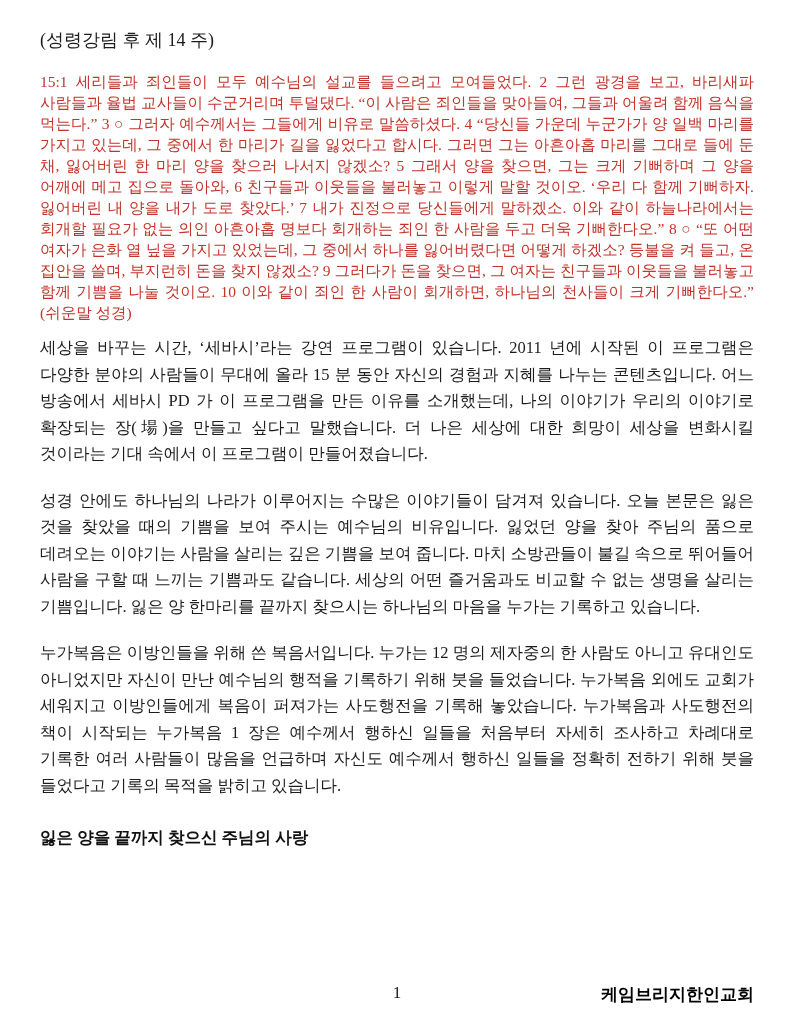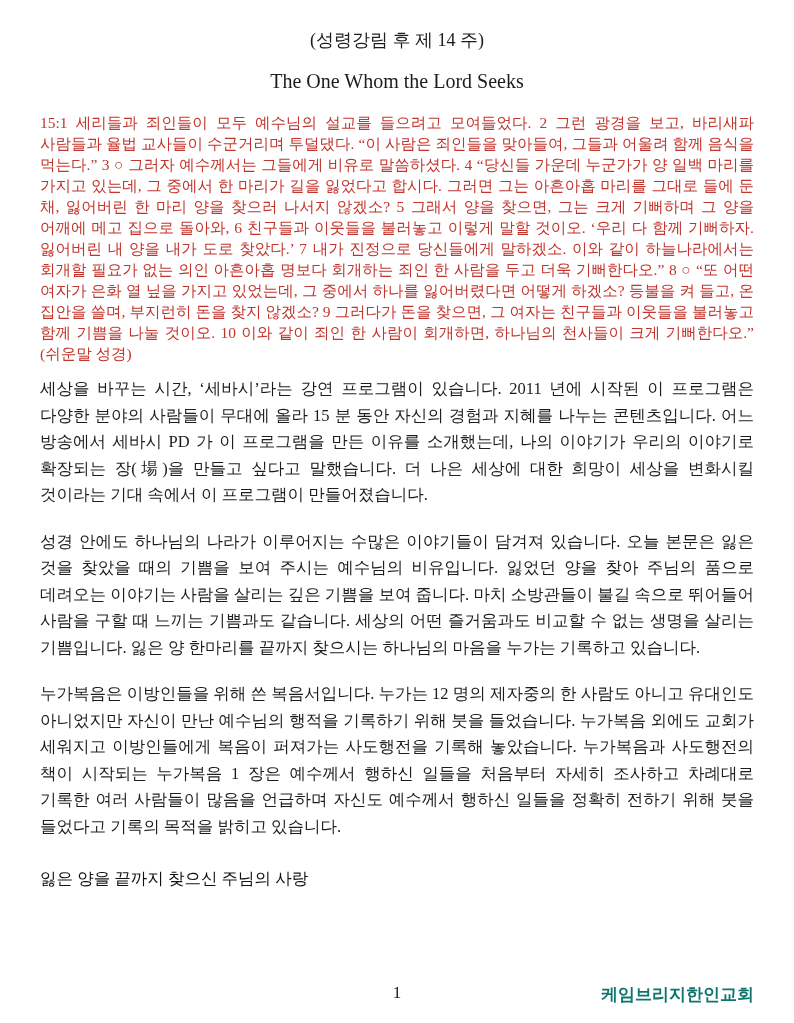--- a/index.html
+++ b/index.html
@@ -7,21 +7,21 @@
     position:relative;
     width:794px; height:1023px;
     background:#ffffff;
     box-sizing:border-box;
     padding:30px 40px 0 40px;
     font-family:"Liberation Serif","DejaVu Serif",serif;
     color:#1c1c1c;
     overflow:hidden;
   }
   .hline {
-    text-align:center;
+    text-align:left;
     font-size:18px;
     line-height:20px;
     margin:0 0 21px 0;
     color:#1c1c1c;
   }
   .hline.en { font-size:20px; }
   .scripture {
     font-size:15.5px;
     line-height:21px;
     text-align:justify;
@@ -31,21 +31,21 @@
   .bodyp {
     font-size:16.5px;
     line-height:26.5px;
     text-align:justify;
     word-break:keep-all;
     margin:12px 0 20px 0;
     color:#1c1c1c;
   }
   .section-heading {
     font-size:16.5px;
-    font-weight:normal;
+    font-weight:bold;
     margin:28px 0 0 0;
     color:#111111;
   }
   .footer {
     position:absolute;
     left:40px; right:40px; bottom:14px;
     height:26px;
   }
   .pagenum {
     position:absolute;
@@ -60,29 +60,28 @@
     font-weight:600;
   }
 </style>
 </head>
 <body>
 
 <div class="page">
 
   <div>
     <p class="hline">(성령강림 후 제 14 주)</p>
-    <p class="hline en">The One Whom the Lord Seeks</p>
   </div>
 
   <p class="scripture" style="color: rgb(194, 52, 44);">15:1 세리들과 죄인들이 모두 예수님의 설교를 들으려고 모여들었다. 2 그런 광경을 보고, 바리새파 사람들과 율법 교사들이 수군거리며 투덜댔다. “이 사람은 죄인들을 맞아들여, 그들과 어울려 함께 음식을 먹는다.” 3 ○ 그러자 예수께서는 그들에게 비유로 말씀하셨다. 4 “당신들 가운데 누군가가 양 일백 마리를 가지고 있는데, 그 중에서 한 마리가 길을 잃었다고 합시다. 그러면 그는 아흔아홉 마리를 그대로 들에 둔 채, 잃어버린 한 마리 양을 찾으러 나서지 않겠소? 5 그래서 양을 찾으면, 그는 크게 기뻐하며 그 양을 어깨에 메고 집으로 돌아와, 6 친구들과 이웃들을 불러놓고 이렇게 말할 것이오. ‘우리 다 함께 기뻐하자. 잃어버린 내 양을 내가 도로 찾았다.’ 7 내가 진정으로 당신들에게 말하겠소. 이와 같이 하늘나라에서는 회개할 필요가 없는 의인 아흔아홉 명보다 회개하는 죄인 한 사람을 두고 더욱 기뻐한다오.” 8 ○ “또 어떤 여자가 은화 열 닢을 가지고 있었는데, 그 중에서 하나를 잃어버렸다면 어떻게 하겠소? 등불을 켜 들고, 온 집안을 쓸며, 부지런히 돈을 찾지 않겠소? 9 그러다가 돈을 찾으면, 그 여자는 친구들과 이웃들을 불러놓고 함께 기쁨을 나눌 것이오. 10 이와 같이 죄인 한 사람이 회개하면, 하나님의 천사들이 크게 기뻐한다오.” (쉬운말 성경)</p>
 
   <p class="bodyp">세상을 바꾸는 시간, ‘세바시’라는 강연 프로그램이 있습니다. 2011 년에 시작된 이 프로그램은 다양한 분야의 사람들이 무대에 올라 15 분 동안 자신의 경험과 지혜를 나누는 콘텐츠입니다. 어느 방송에서 세바시 PD 가 이 프로그램을 만든 이유를 소개했는데, 나의 이야기가 우리의 이야기로 확장되는 장(場)을 만들고 싶다고 말했습니다. 더 나은 세상에 대한 희망이 세상을 변화시킬 것이라는 기대 속에서 이 프로그램이 만들어졌습니다.</p>
   <p class="bodyp">성경 안에도 하나님의 나라가 이루어지는 수많은 이야기들이 담겨져 있습니다. 오늘 본문은 잃은 것을 찾았을 때의 기쁨을 보여 주시는 예수님의 비유입니다. 잃었던 양을 찾아 주님의 품으로 데려오는 이야기는 사람을 살리는 깊은 기쁨을 보여 줍니다. 마치 소방관들이 불길 속으로 뛰어들어 사람을 구할 때 느끼는 기쁨과도 같습니다. 세상의 어떤 즐거움과도 비교할 수 없는 생명을 살리는 기쁨입니다.  잃은 양 한마리를 끝까지 찾으시는 하나님의 마음을 누가는 기록하고 있습니다.</p>
   <p class="bodyp">누가복음은 이방인들을 위해 쓴 복음서입니다. 누가는 12 명의 제자중의 한 사람도 아니고 유대인도 아니었지만 자신이 만난 예수님의 행적을 기록하기 위해 붓을 들었습니다. 누가복음 외에도 교회가 세워지고 이방인들에게 복음이 퍼져가는 사도행전을 기록해 놓았습니다. 누가복음과 사도행전의 책이 시작되는 누가복음 1 장은 예수께서 행하신 일들을 처음부터 자세히 조사하고 차례대로 기록한 여러 사람들이 많음을 언급하며 자신도 예수께서 행하신 일들을 정확히 전하기 위해 붓을 들었다고 기록의 목적을 밝히고 있습니다.</p>
 
   <p class="section-heading">잃은 양을 끝까지 찾으신 주님의 사랑</p>
 
   <div class="footer">
     <span class="pagenum">1</span>
-    <span class="church" style="color: #0f766e; margin-left: 12px;">케임브리지한인교회</span>
+    <span class="church" style="color: #000000; margin-left: 12px;">케임브리지한인교회</span>
   </div>
 
 </div>
 
 </body></html>

